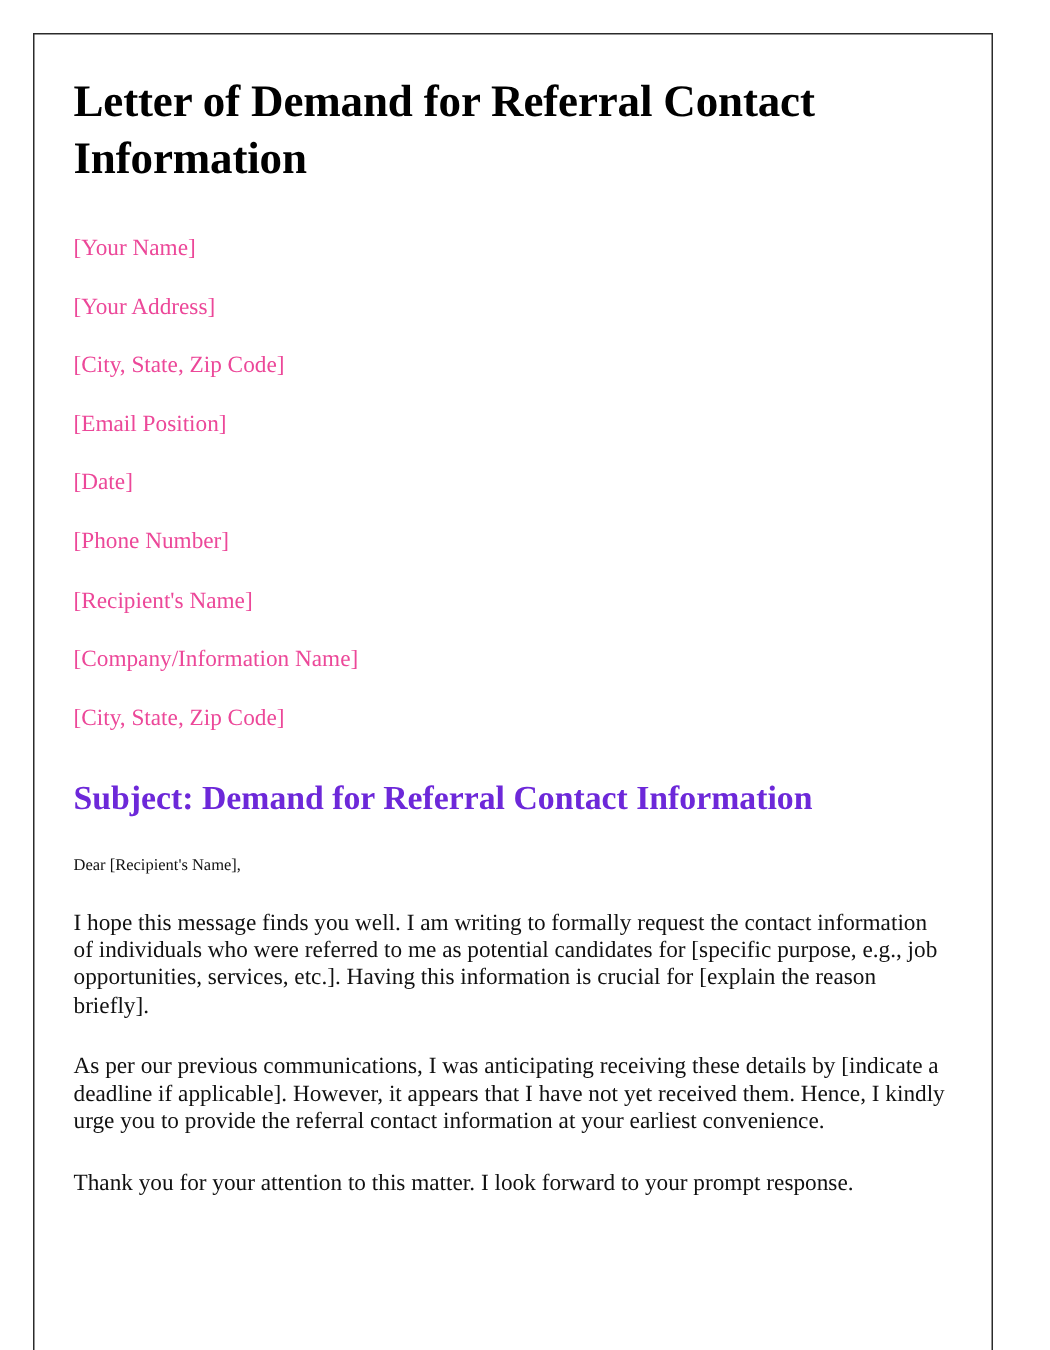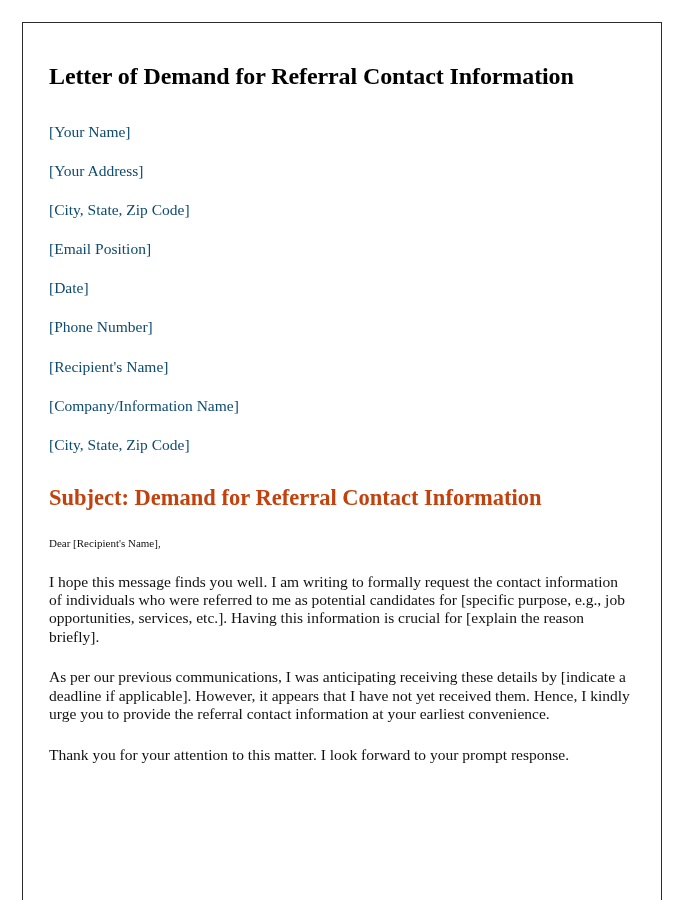--- a/index.html
+++ b/index.html
@@ -26,41 +26,41 @@
     border: 1px solid #2b2b2b;
     border-bottom: none;
     overflow: hidden;
   }
 
   .page-inner {
     padding: 26px 28px 0 26px;
   }
 
   .doc-title {
-    font-size: 24px;
+    font-size: 30px;
     font-weight: bold;
     line-height: 1.28;
     letter-spacing: -0.1px;
-    margin: 12px 0 30px 0;
+    margin: 0 0 30px 0;
     color: #000000;
   }
 
   .addr-line {
     font-size: 15.5px;
     line-height: 1.3;
     margin: 0 0 19px 0;
-    color: #0c4a6e;
+    color: #ec4899;
   }
 
   .subject-heading {
     font-size: 22.5px;
     font-weight: bold;
     line-height: 1.3;
     margin: 28px 0 24px 0;
-    color: #c2410c;
+    color: #6d28d9;
   }
 
   .salutation {
     font-size: 11px;
     line-height: 1.3;
     margin: 0 0 22px 0;
   }
 
   .body-para {
     font-size: 15.5px;

